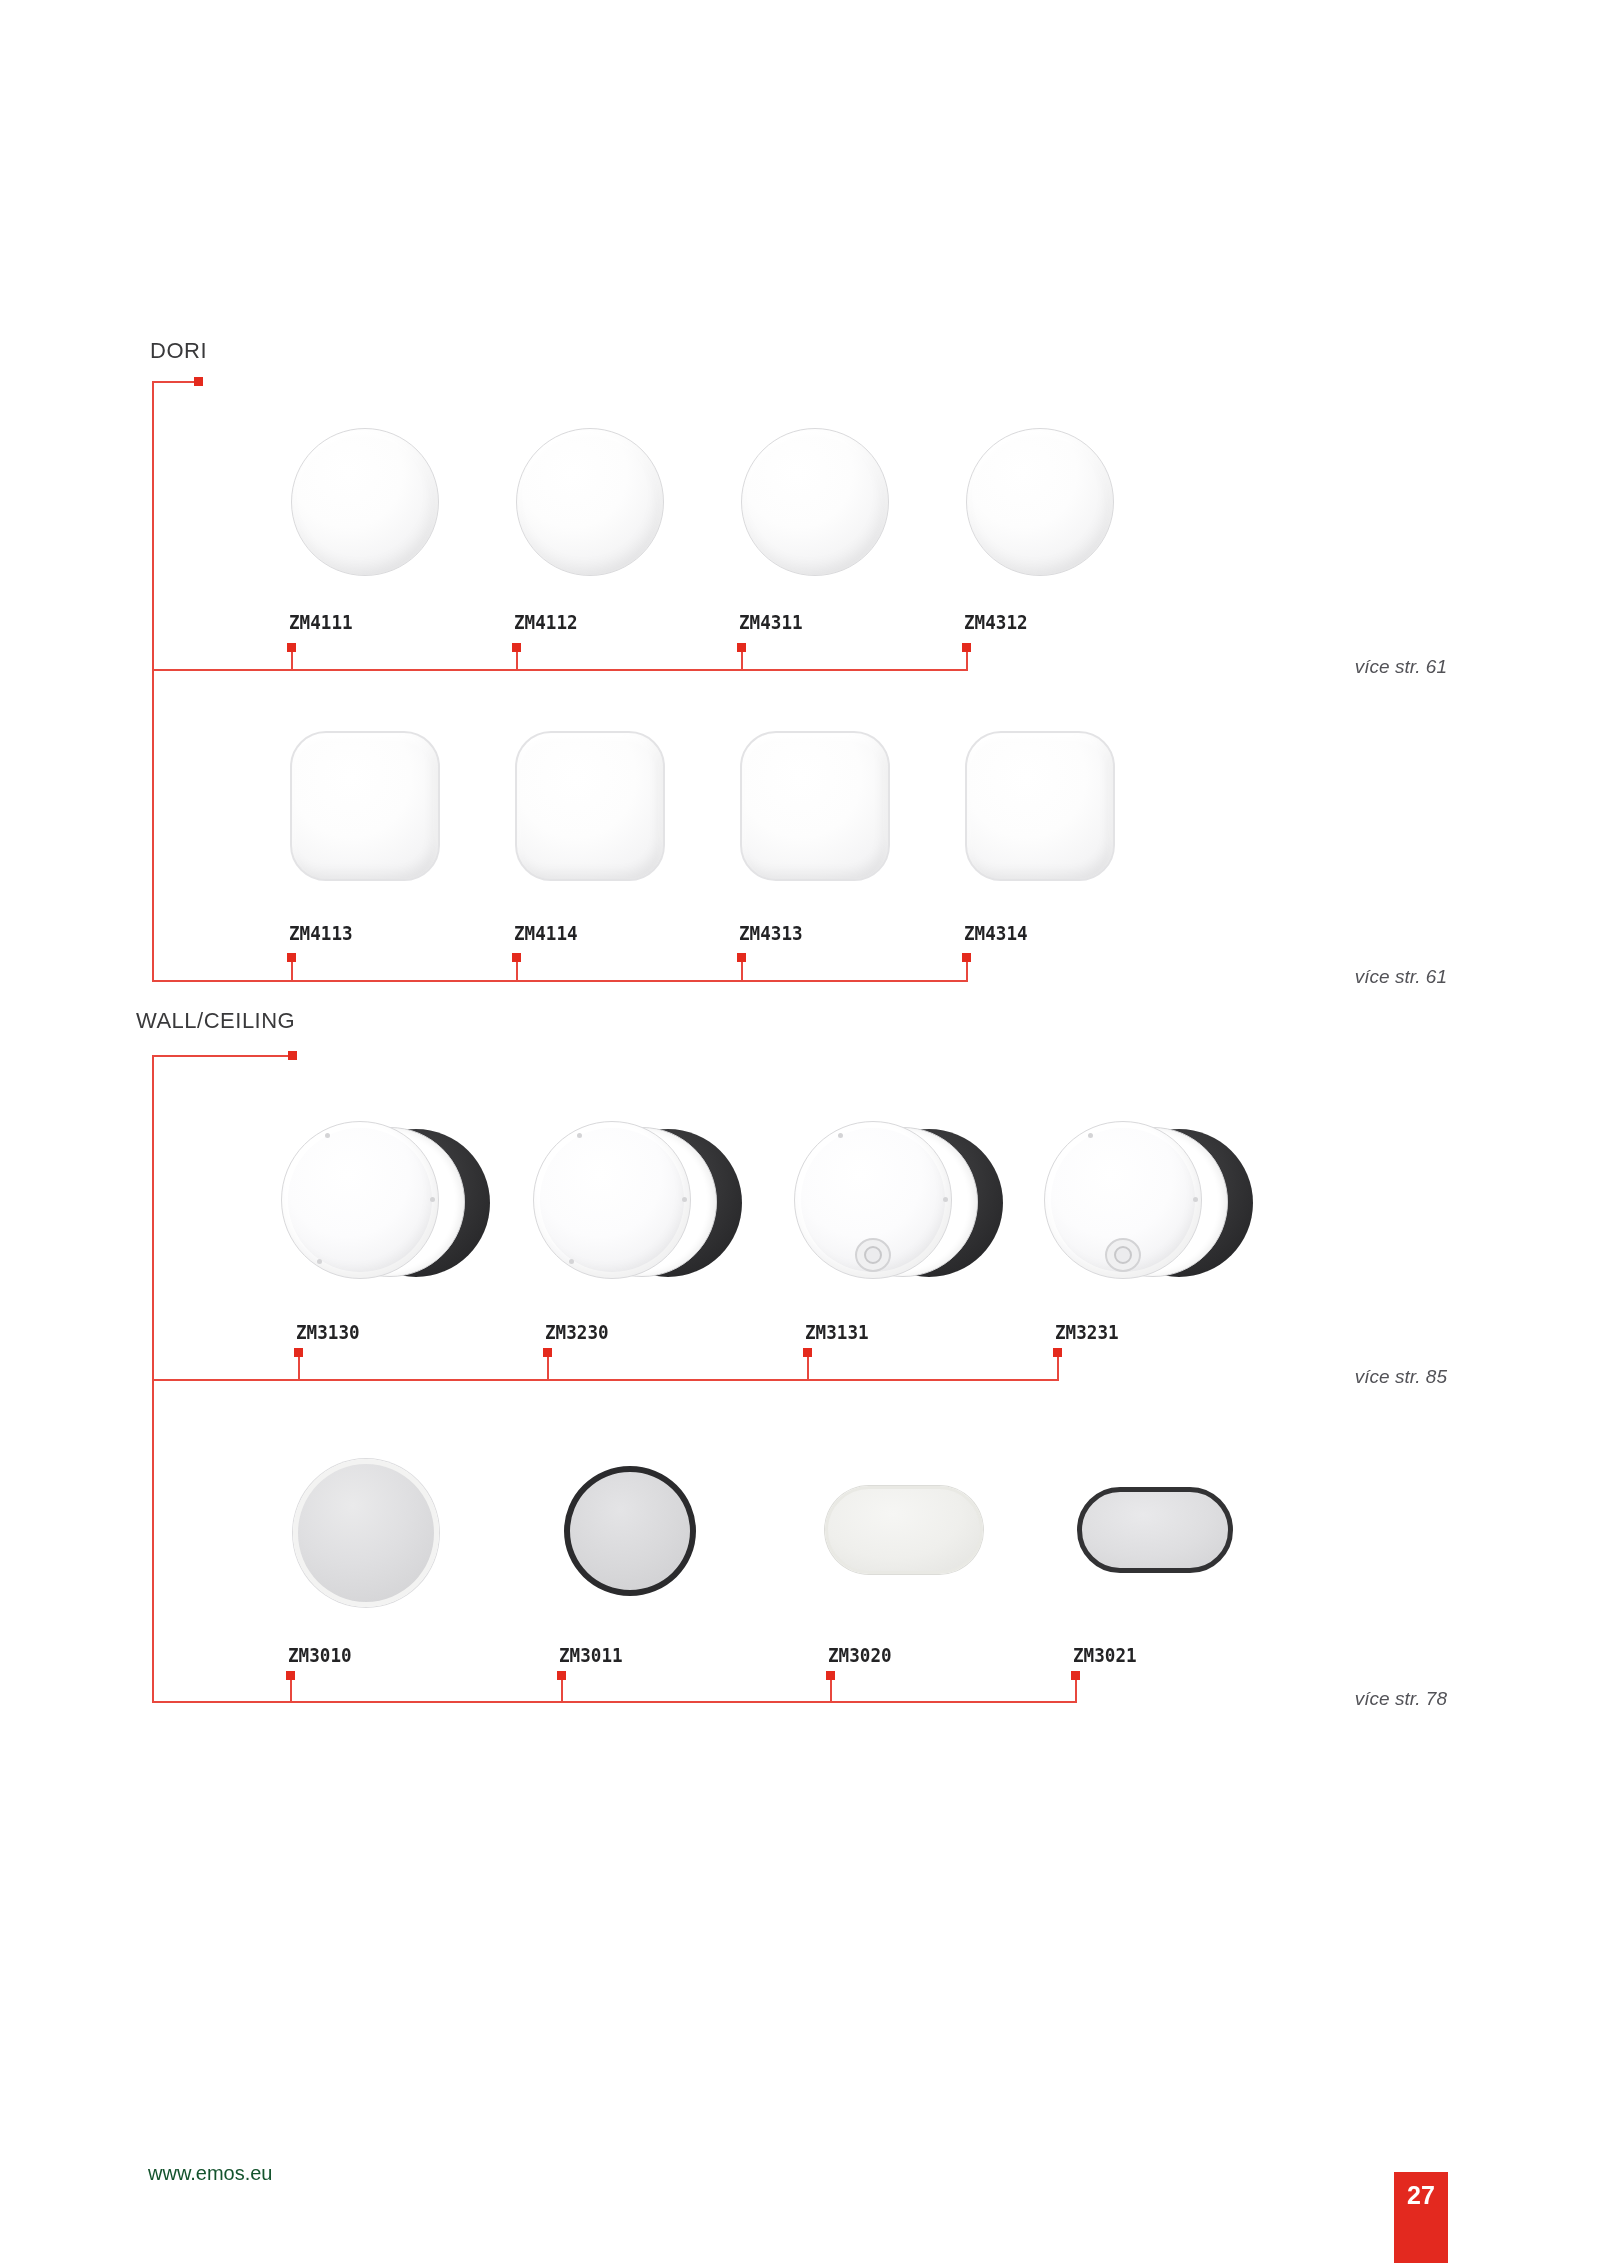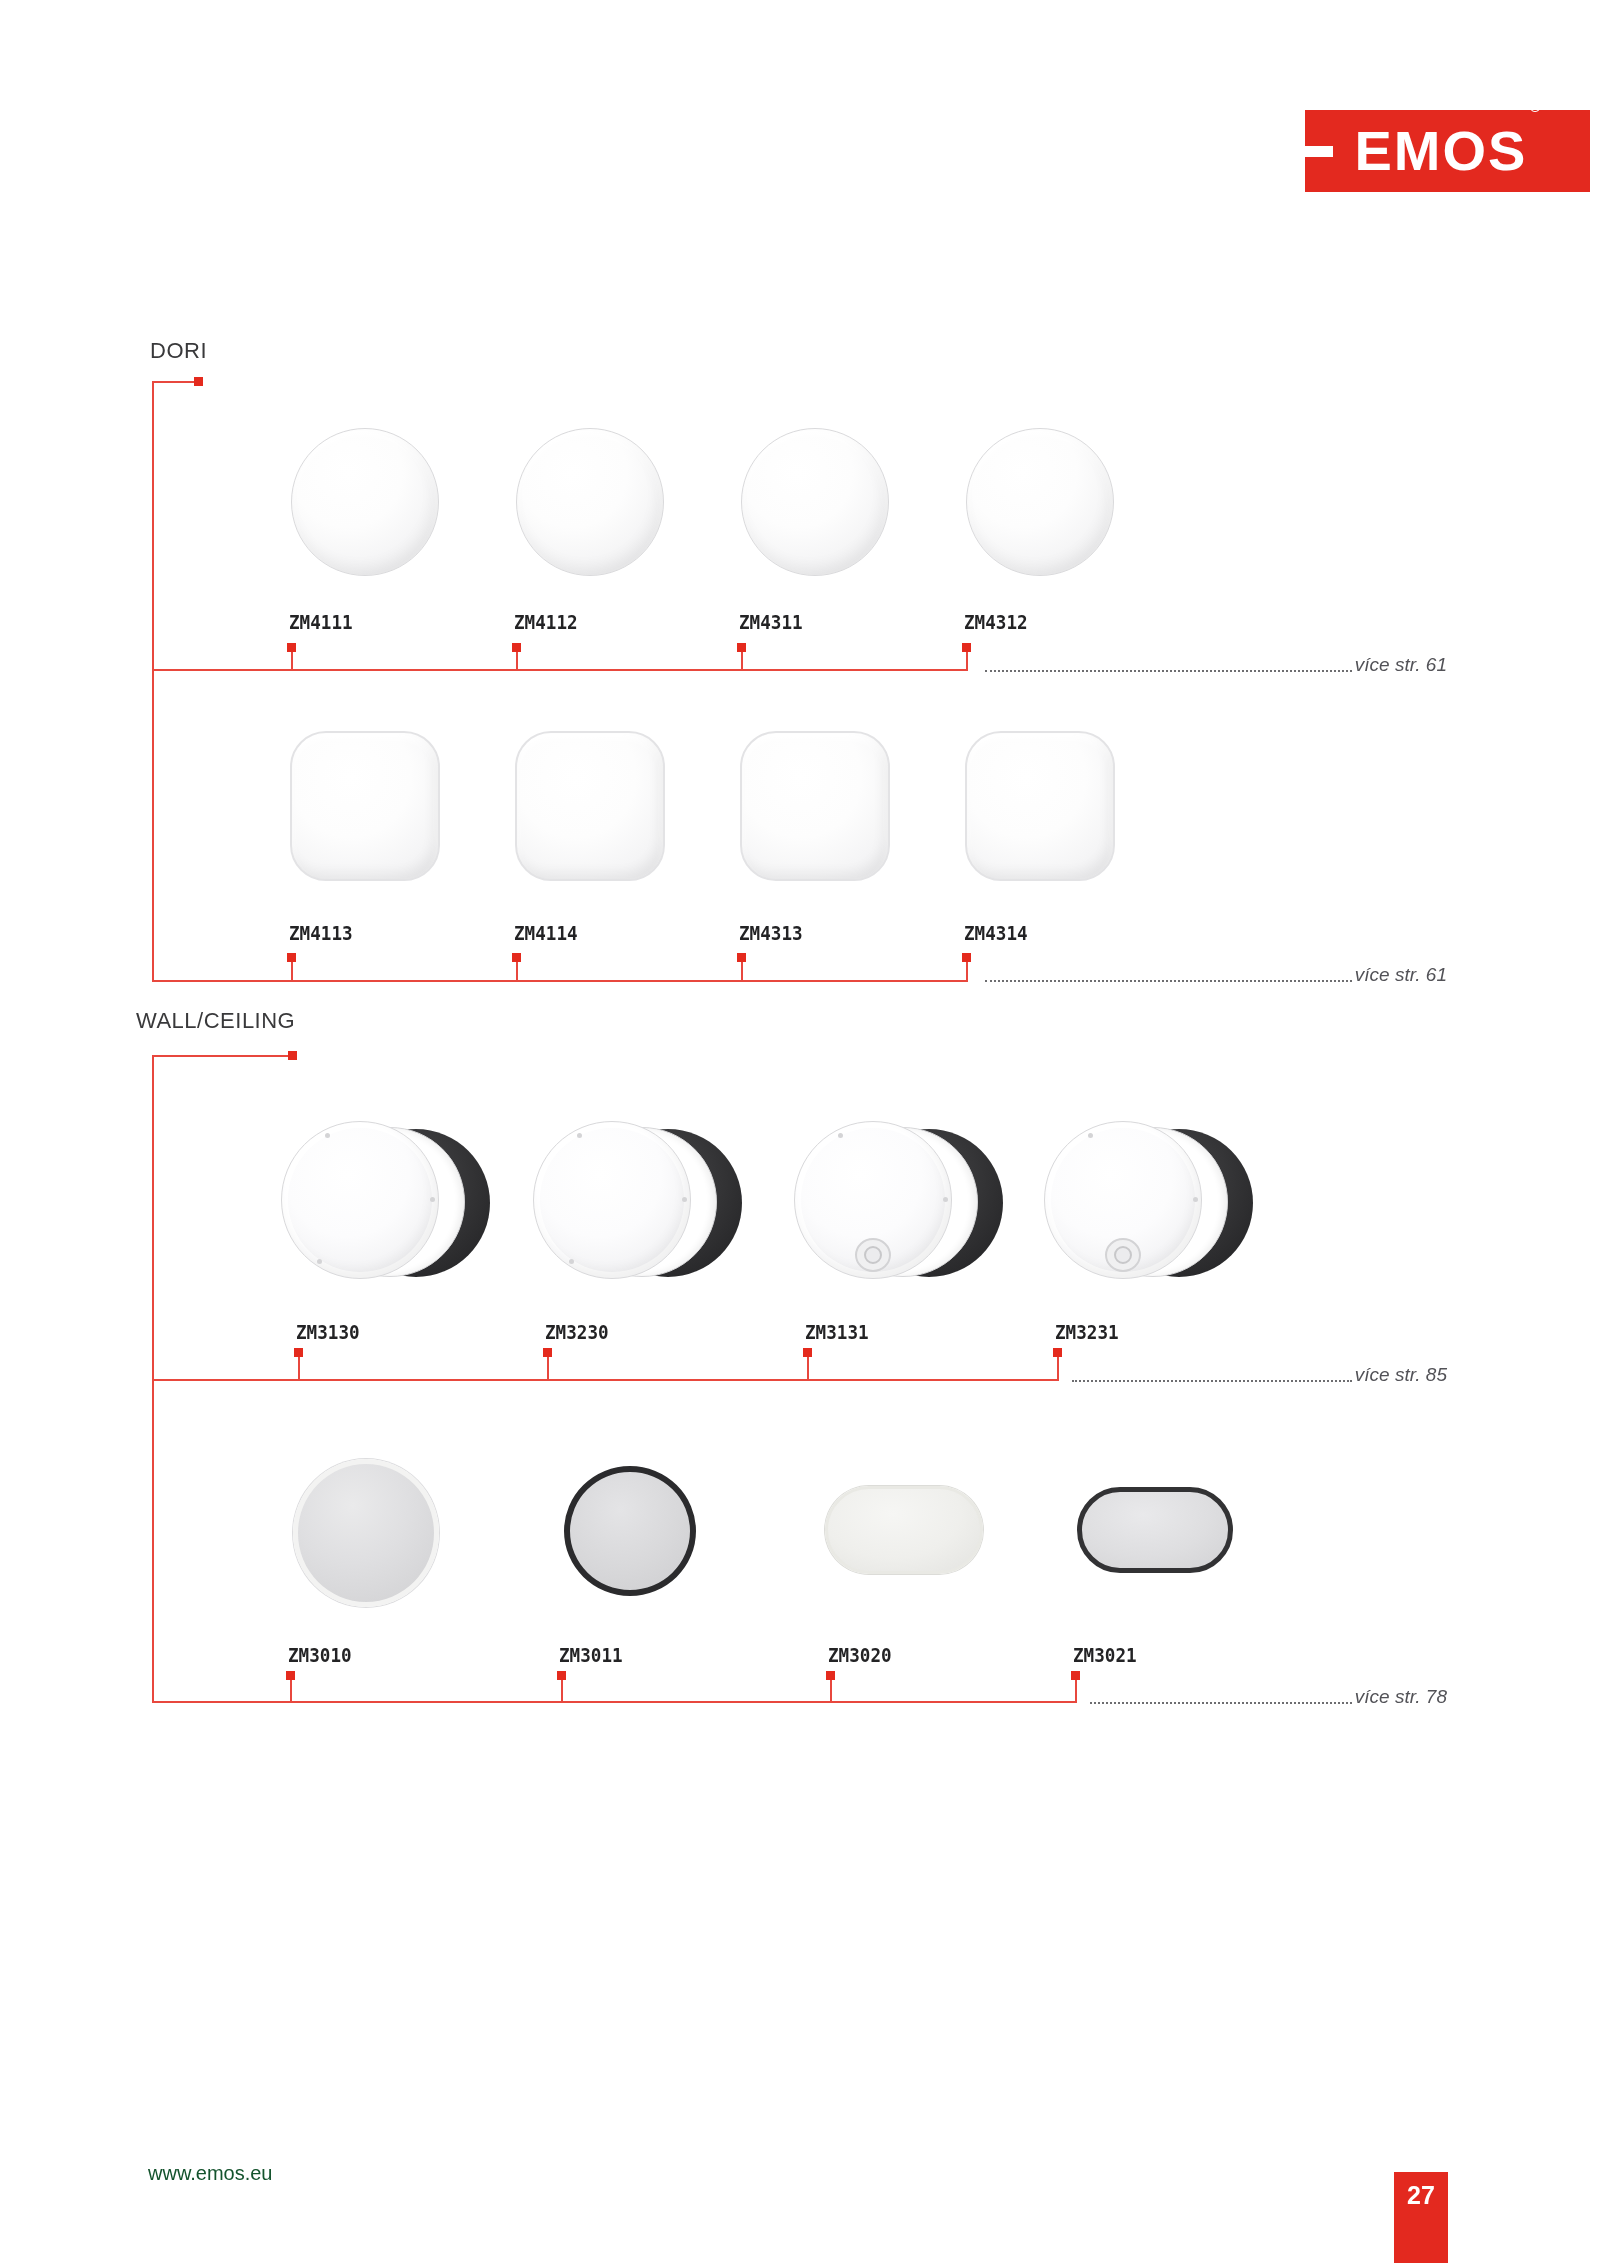--- a/index.html
+++ b/index.html
@@ -21,21 +21,21 @@
 
   
   .rline{background:#e8473d;}
   .rsq{width:9px;height:9px;background:#e42a1d;}
 
   
   .code{font-family:"DejaVu Sans Mono",monospace;font-weight:bold;font-size:20px;
         color:#232325;transform:scaleX(0.88);transform-origin:left center;white-space:nowrap;}
 
   
-  .ref{display:flex;align-items:flex-end;}
+  .ref{display:flex;align-items:flex-end;flex-direction:column;}
   .ref-leader{flex:1;border-bottom:2.5px dotted #6d6d70;margin-bottom:4px;}
   .ref-text{font-style:italic;font-size:19px;color:#525257;white-space:nowrap;padding-left:3px;}
 
   
   .p-circle{width:148px;height:148px;border-radius:50%;box-sizing:border-box;
     border:1px solid #dadadc;
     background:radial-gradient(circle at 38% 30%, #ffffff 0%, #fdfdfd 40%, #f4f4f5 70%, #eaeaec 90%, #e3e3e5 100%);
     box-shadow:inset -5px -8px 14px rgba(0,0,0,0.05), inset 0 6px 10px rgba(255,255,255,0.9);}
 
   
@@ -78,24 +78,20 @@
   
   .footer-url{color:#14532d;font-size:20px;}
   .page-badge{left:1394px;top:2172px;width:54px;height:91px;background:#e3291f;
     color:#ffffff;font-weight:bold;font-size:25px;text-align:center;padding-top:9px;box-sizing:border-box;}
 </style>
 </head>
 <body>
 
 <div class="page">
 
-  <div class="abs logo">
-    <div class="logo-text"><span>EMOS</span><span class="logo-reg">®</span></div>
-    <div class="abs logo-notch"></div>
-  </div>
 
   <div class="abs section-label" style="left:150px;top:338px;">DORI</div>
 
   <div class="abs rline" style="left:152px;top:381px;width:46px;height:2px;"></div>
   <div class="abs rsq" style="left:194px;top:377px;"></div>
   <div class="abs rline" style="left:152px;top:381px;width:2px;height:600px;"></div>
   <div class="abs rline" style="left:152px;top:669px;width:816px;height:2px;"></div>
   <div class="abs rline" style="left:152px;top:980px;width:816px;height:2px;"></div>
 
   <div class="abs p-circle" style="left:291px;top:428px;"></div>

